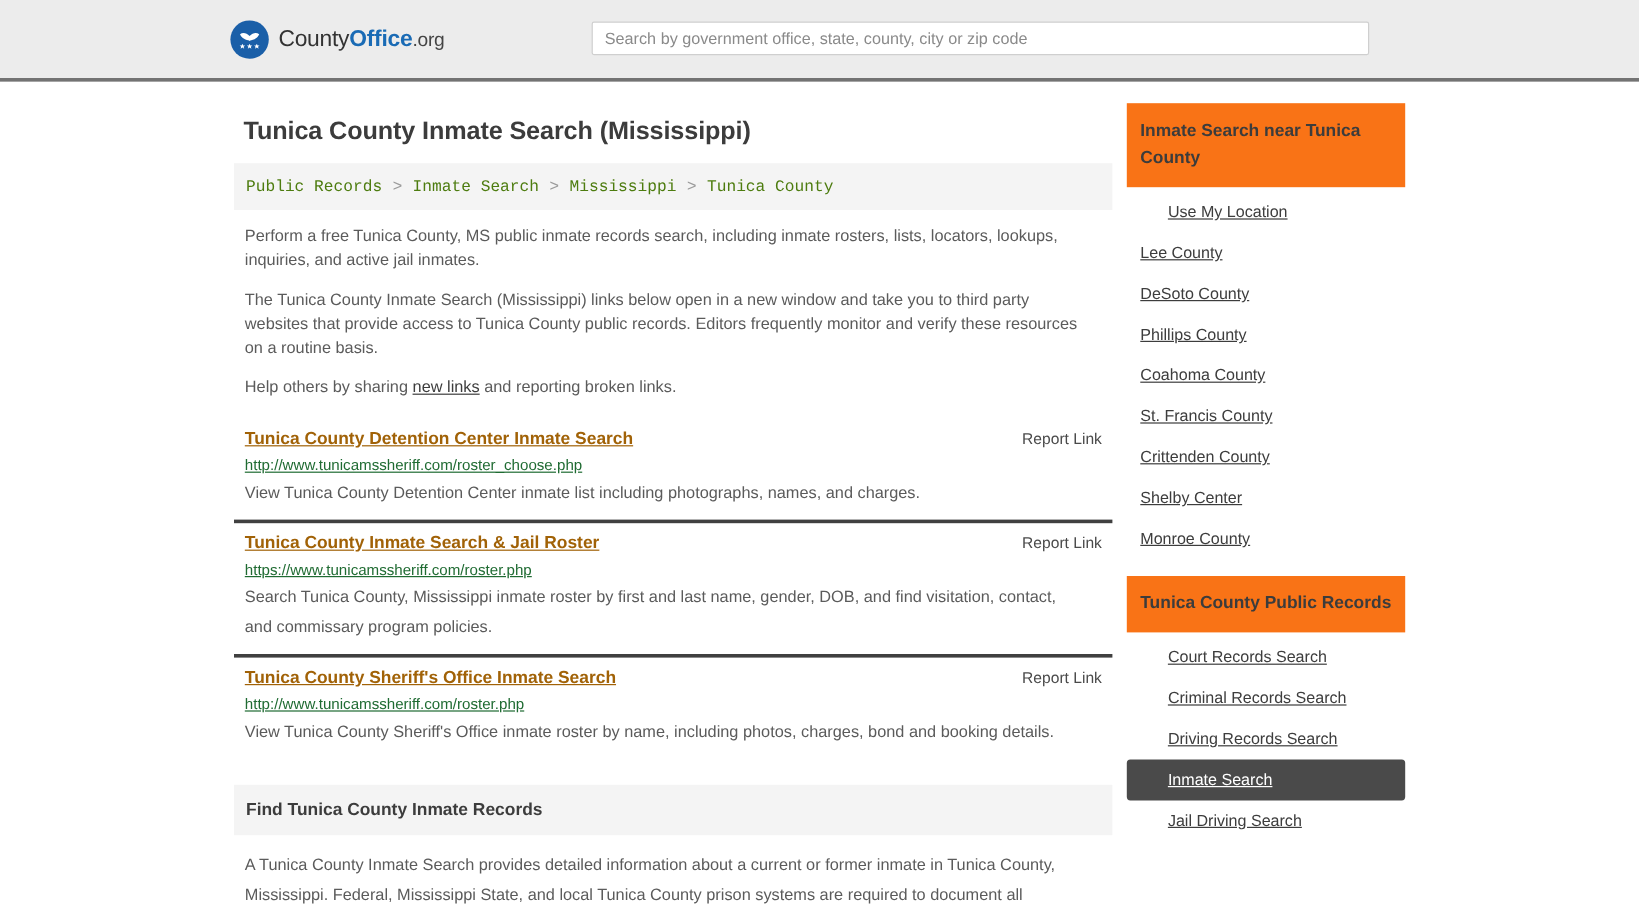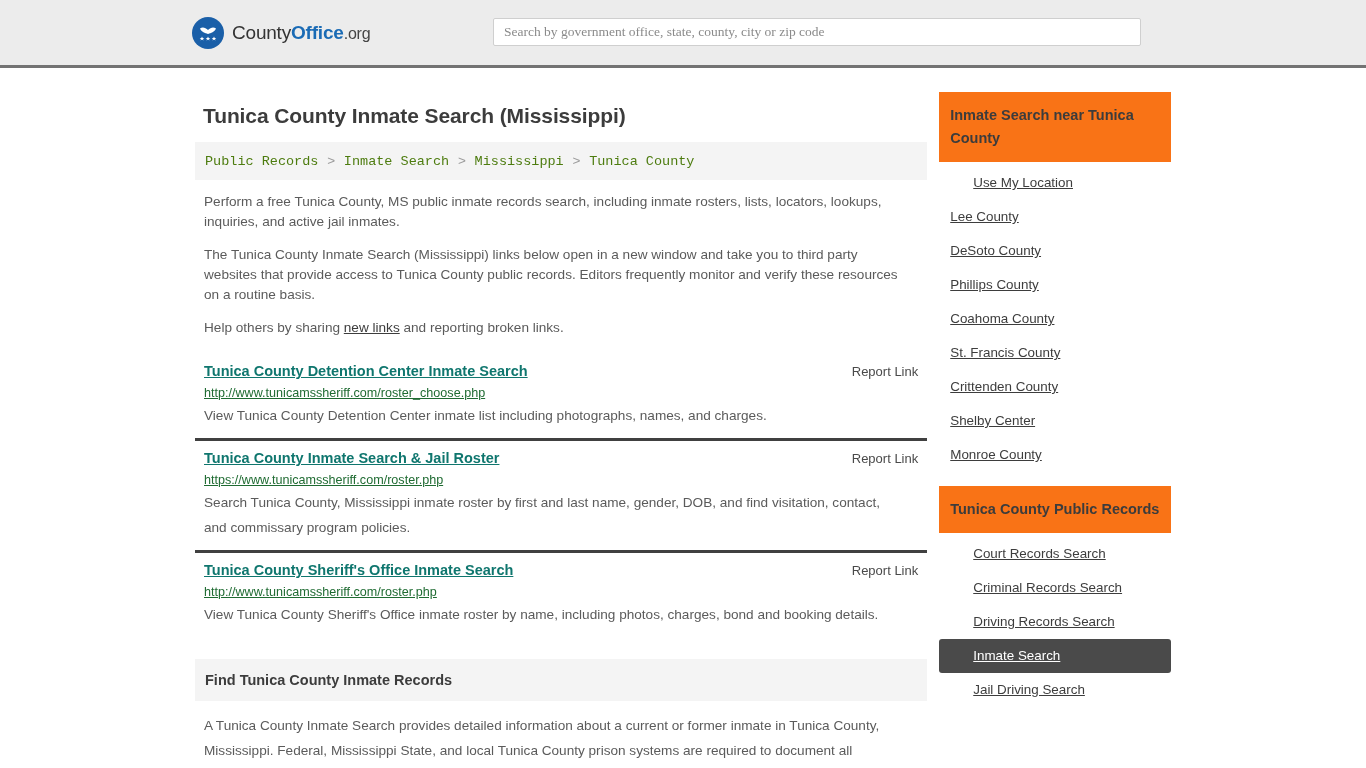--- a/index.html
+++ b/index.html
@@ -58,29 +58,29 @@
   }
   .search-input {
     width: 100%;
     height: 100%;
     border: 1px solid #cfcfcf;
     background: #ffffff;
     border-radius: 2px;
     padding: 0 10px;
     font-size: 13.5px;
     color: #333;
-    font-family: Liberation Serif, serif;
+    font-family: Liberation Sans, sans-serif;
     outline: none;
   }
   .search-input::placeholder { color: #8a8a8a; }
 
   
   .page {
     width: 1366px;
-    padding: 6px;
+    padding: 0;
     position: relative;
   }
   .container {
     width: 976px;
     margin: 0 auto;
     padding-left: 0;
     display: flex;
     gap: 0;
   }
   .main-col {
@@ -141,21 +141,21 @@
   }
   .result:first-child { border-top: none; }
   .result-head {
     display: flex;
     align-items: baseline;
     justify-content: space-between;
   }
   .result-title {
     font-size: 14.5px;
     font-weight: bold;
-    color: #0f766e;
+    color: #a16207;
     text-decoration: underline;
     cursor: pointer;
   }
   .report-link {
     font-size: 13px;
     color: #4a4a4a;
     white-space: nowrap;
     margin-left: 16px;
     cursor: pointer;
   }

